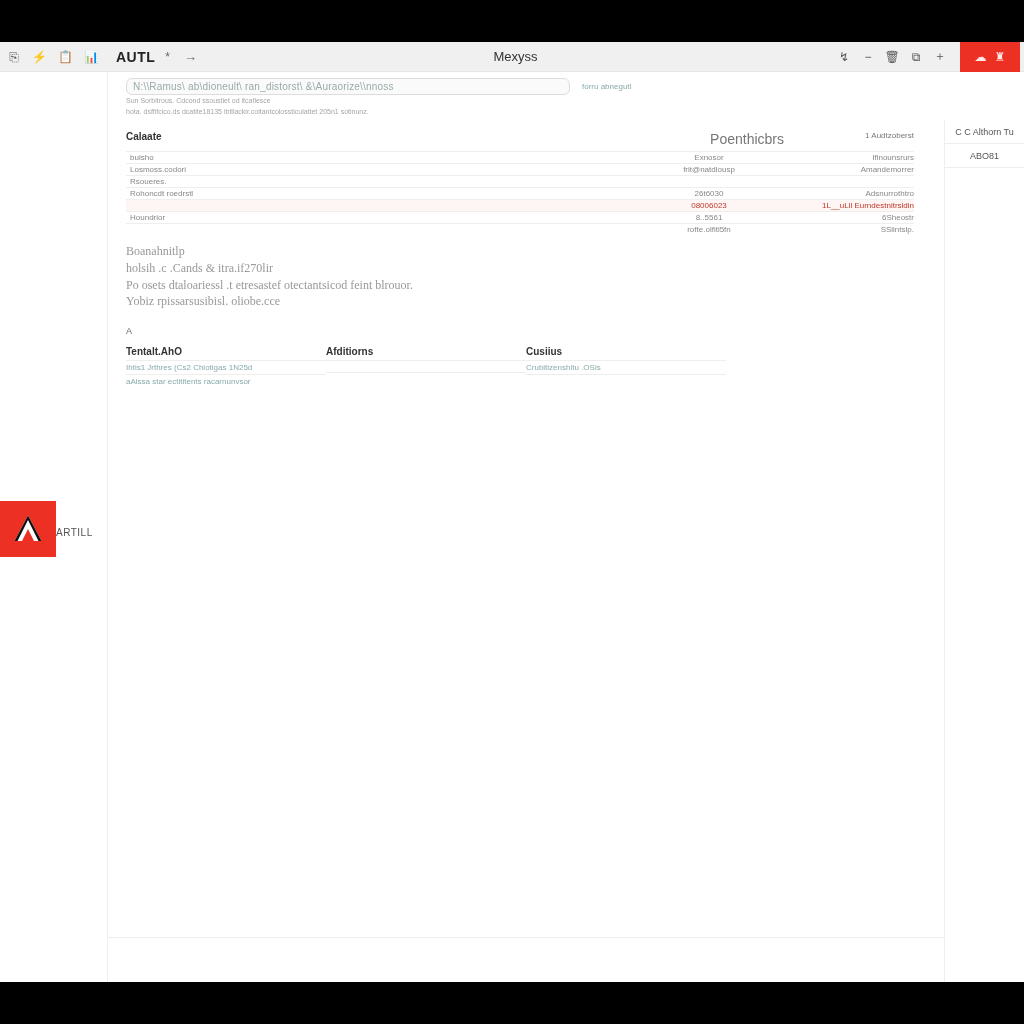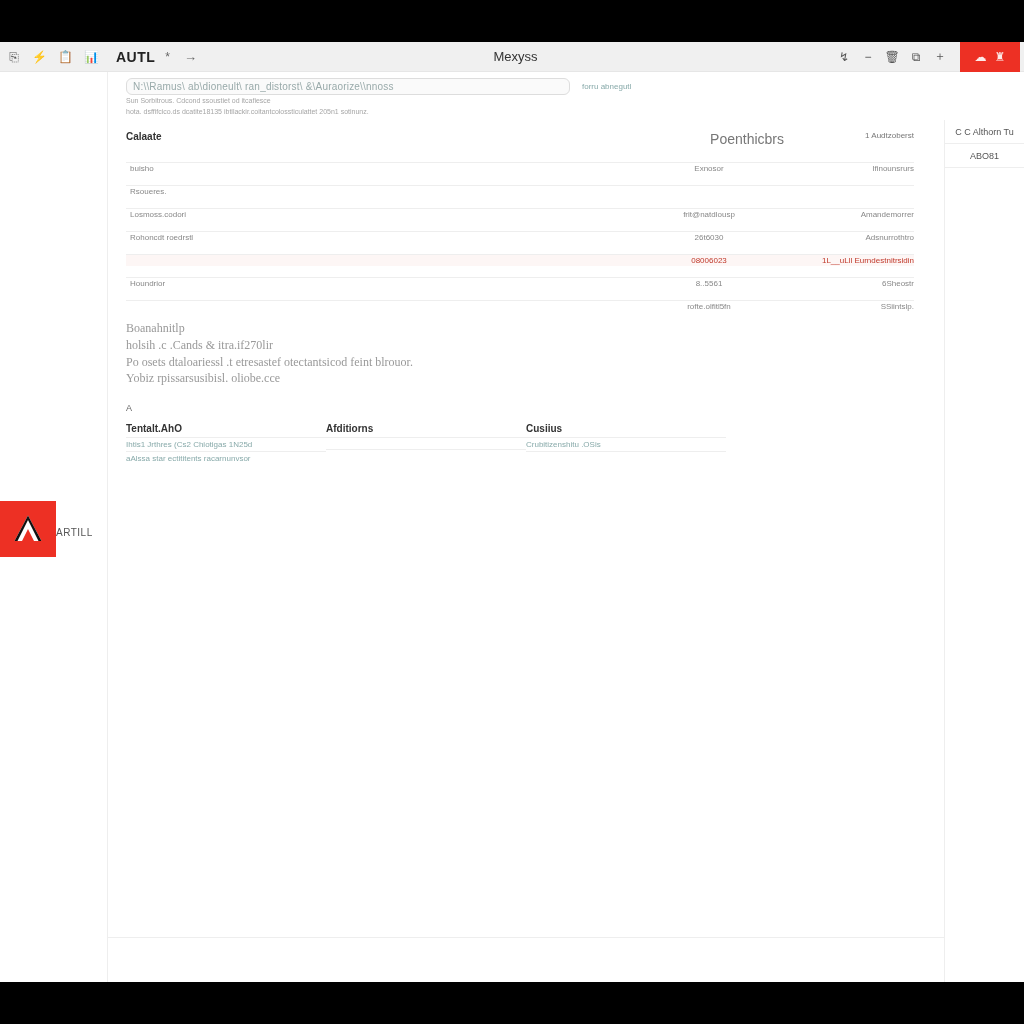--- a/index.html
+++ b/index.html
@@ -30,21 +30,21 @@
   .infostrip { display: flex; align-items: center; gap: 12px; padding: 6px 18px 0 18px; }
   .pathbox { border: 1px solid #ddd; background: #fafafa; border-radius: 6px; padding: 2px 6px; font-size: 10px; color: #9aa; letter-spacing: .2px; width: 444px; overflow: hidden; white-space: nowrap; }
   .infolabel { font-size: 8px; color: #8aa; }
   .metaline { font-size: 7px; color: #a6a6a6; padding: 2px 18px; white-space: nowrap; overflow: hidden; }
   
   .panel { margin: 14px 30px 0 18px; }
   .panelhdr { display: flex; font-size: 10px; color: #333; padding-bottom: 4px; }
   .panelhdr .h1 { flex: 1; font-weight: 600; }
   .panelhdr .h2 { width: 150px; text-align: right; color: #777; font-size: 14px; }
   .panelhdr .h3 { width: 130px; text-align: right; color: #777; font-size: 8px; }
-  .row { display: flex; font-size: 8px; color: #888; border-top: 1px solid #eee; padding: 1px 0; margin-top: 11px; }
+  .row { display: flex; font-size: 8px; color: #888; border-top: 1px solid #eee; padding: 1px 0; }
   .row .c1 { flex: 1; padding-left: 4px; }
   .row .c2 { width: 150px; text-align: center; }
   .row .c3 { width: 130px; text-align: right; }
   .row.hl .c2, .row.hl .c3 { color: #c0392b; }
   .row.hl { background: #fdf6f5; }
   
   .tblock { margin: 8px 30px 16px 18px; font-size: 12px; color: #999; line-height: 1.4; font-family: Liberation Serif, serif; }
   .tblock .tl { white-space: nowrap; overflow: hidden; }
   .smA { margin: 6px 0 0 18px; font-size: 9px; color: #666; }
   
@@ -113,28 +113,28 @@
           <div class="h2">Poenthicbrs</div>
           <div class="h3">1 Audtzoberst</div>
         </div>
         <div id="rows">
             <div class="row">
               <div class="c1">buisho</div>
               <div class="c2">Exnosor</div>
               <div class="c3">Ifinounsrurs</div>
             </div>
             <div class="row">
+              <div class="c1">Losmoss.codori</div>
+              <div class="c2">frit@natdlousp</div>
+              <div class="c3">Amandemorrer</div>
+            </div>
+            <div class="row">
               <div class="c1">Rsoueres.</div>
               <div class="c2"></div>
               <div class="c3"></div>
-            </div>
-            <div class="row">
-              <div class="c1">Losmoss.codori</div>
-              <div class="c2">frit@natdlousp</div>
-              <div class="c3">Amandemorrer</div>
             </div>
             <div class="row">
               <div class="c1">Rohoncdt roedrstl</div>
               <div class="c2">26t6030</div>
               <div class="c3">Adsnurrothtro</div>
             </div>
             <div class="row hl">
               <div class="c1"></div>
               <div class="c2">08006023</div>
               <div class="c3">1L__uLll Eurndestnitrsidin</div>

